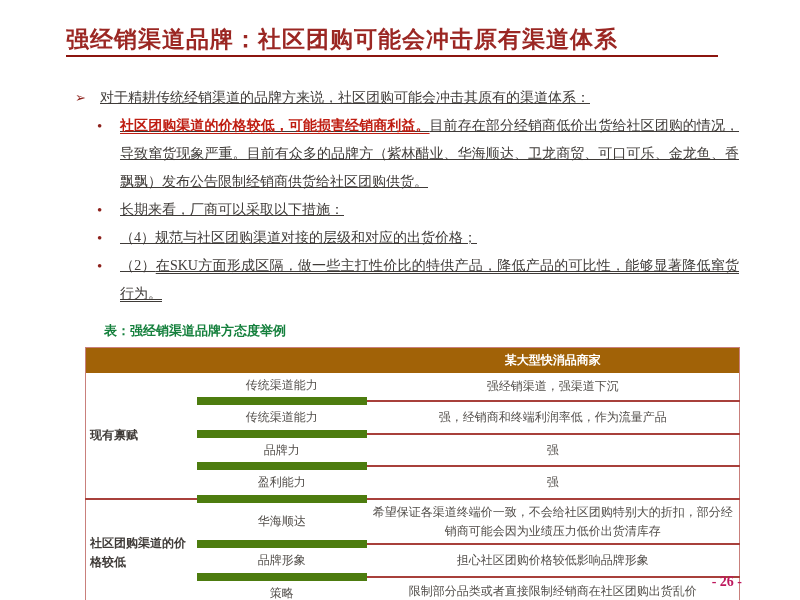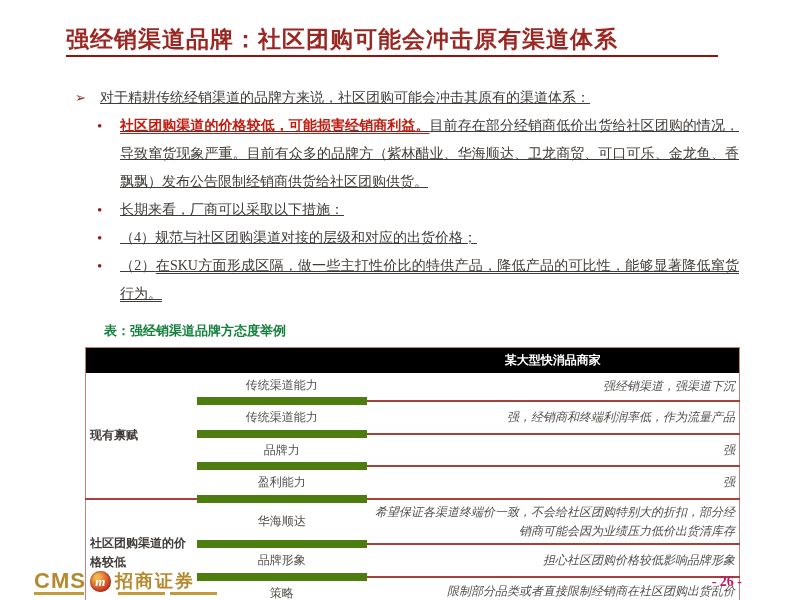--- a/index.html
+++ b/index.html
@@ -27,25 +27,25 @@
   
   .tcaption{
     position:absolute;top:322px;left:88px;font-size:13px;font-weight:bold;color:#15803d;margin-left:16px;
   }
   table.att{
     position:absolute;top:347px;left:85px;width:655px;
     border-collapse:collapse;font-size:12px;color:#524e4a;
     border:1px solid #c9807c;table-layout:fixed;
   }
   table.att td{padding:3px 4px;line-height:1.55;vertical-align:middle;}
-  thead td{background:#000000;color:#ffffff;font-weight:bold;padding:2px 4px;}
+  thead td{background:#a16207;color:#ffffff;font-weight:bold;padding:2px 4px;}
   td.hval{text-align:center;}
   td.gcell{font-weight:bold;color:#3f3b38;border-bottom:2px solid #a8403b;}
   td.acell{text-align:center;border-bottom:8px solid #4d7c0f;}
-  td.vcell{text-align:right;border-bottom:2px solid #a8403b;font-style:italic;}
+  td.vcell{text-align:center;border-bottom:2px solid #a8403b;}
   tbody:last-of-type td.gcell,
   tbody:last-of-type tr:last-child td{border-bottom:none;}
   
   .footer{position:absolute;left:0;right:0;top:568px;height:32px;}
   .logo{position:absolute;left:34px;top:0;height:30px;}
   .logorow{display:flex;align-items:center;gap:4px;}
   .cms{font-family:"Liberation Sans","DejaVu Sans",sans-serif;
     font-size:22px;font-weight:bold;color:#b5892e;letter-spacing:1px;}
   .mcircle{width:21px;height:21px;border-radius:50%;
     background:radial-gradient(circle at 35% 30%,#f3b84d 10%,#d2542a 55%,#a71d15 95%);
@@ -135,30 +135,16 @@
           <td class="vcell">担心社区团购价格较低影响品牌形象</td>
         </tr>
         <tr>
           <td class="acell">策略</td>
           <td class="vcell">限制部分品类或者直接限制经销商在社区团购出货乱价</td>
         </tr>
       </tbody>
     </table>
 
   <div class="footer">
-    <div class="logo">
-      <div class="logorow">
-        <span class="cms">CMS</span>
-        <span class="mcircle">
-            <span class="mchar">m</span>
-          </span>
-        <span class="zh">招商证券</span>
-      </div>
-      <div class="bars">
-        <span class="bar bar1"></span>
-        <span class="bar bar2"></span>
-        <span class="bar bar3"></span>
-      </div>
-    </div>
     <div class="pagenum">- 26 -</div>
   </div>
 
 </div>
 
 </body></html>

